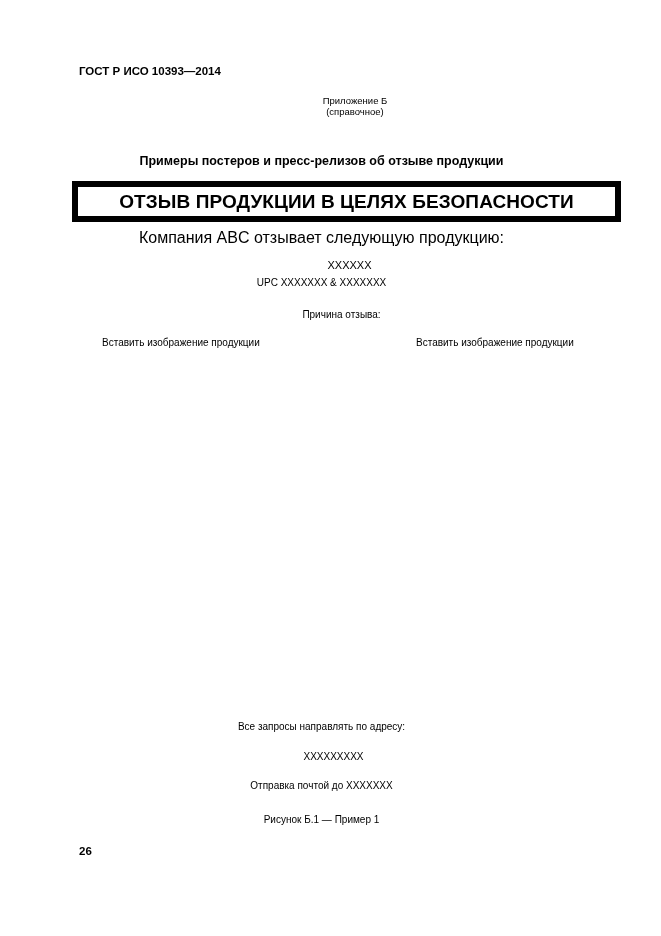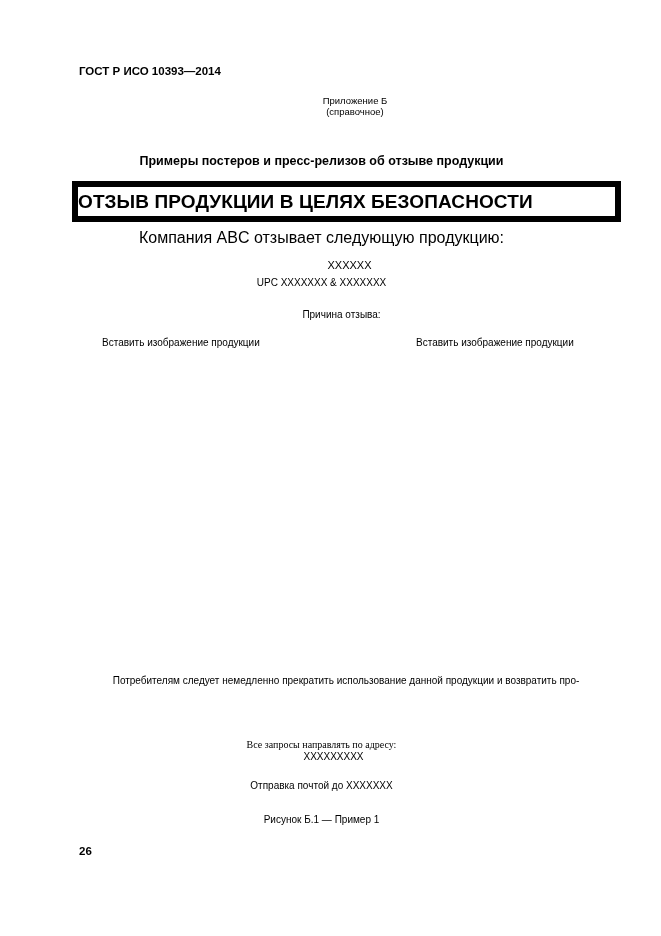--- a/index.html
+++ b/index.html
@@ -28,21 +28,21 @@
     }
     .subtitle {
       top: 154px;
       font-size: 12.5px; font-weight: bold;
     }
     .banner {
       left: 72px; top: 181px;
       width: 537px; height: 29px;
       border: 6px solid #000000;
       background: #ffffff;
-      display: flex; align-items: center; 
+      display: flex; align-items: center; justify-content: center;
     }
     .banner-text {
       font-size: 19px; font-weight: bold; letter-spacing: 0.1px;
       white-space: nowrap;
     }
     .company {
       top: 229px;
       font-size: 16px;
     }
     .product-code { top: 259px; font-size: 11px; margin-left: 28px; }
@@ -55,21 +55,21 @@
     .img-right {
       left: 416px; top: 337px;
       font-size: 10px;
     }
     .notice {
       left: 82px; width: 528px; top: 670px;
       font-size: 10px; line-height: 21px;
       text-align: center;
     }
     .notice-line { display: block; white-space: nowrap; }
-    .requests { top: 739px; font-size: 10px; font-family: Liberation Serif, serif; }
+    .requests { top: 721px; font-size: 10px; }
     .address { top: 751px; font-size: 10px; margin-left: 12px; }
     .mailing { top: 780px; font-size: 10px; }
     .caption { top: 814px; font-size: 10px; }
     .page-num {
       left: 79px; top: 845px;
       font-size: 11.5px; font-weight: bold;
     }
   </style>
 </head>
 <body>
@@ -89,21 +89,20 @@
 
 <div class="abs center company">Компания ABC отзывает следующую продукцию:</div>
 <div class="abs center product-code">XXXXXX</div>
 <div class="abs center upc">UPC XXXXXXX &amp; XXXXXXX</div>
 <div class="abs center reason">Причина отзыва:</div>
 
 <div class="abs img-left">Вставить изображение продукции</div>
 <div class="abs img-right">Вставить изображение продукции</div>
 
 <div class="abs notice">
-  <span class="notice-line">Потребителям следует немедленно прекратить использование данной продукции и возвратить про-</span>
 </div>
 
 <div class="abs center requests">Все запросы направлять по адресу:</div>
 <div class="abs center address">XXXXXXXXX</div>
 <div class="abs center mailing">Отправка почтой до XXXXXXX</div>
 
 <div class="abs center caption">Рисунок Б.1 — Пример 1</div>
 
 <div class="abs page-num">26</div>
 

